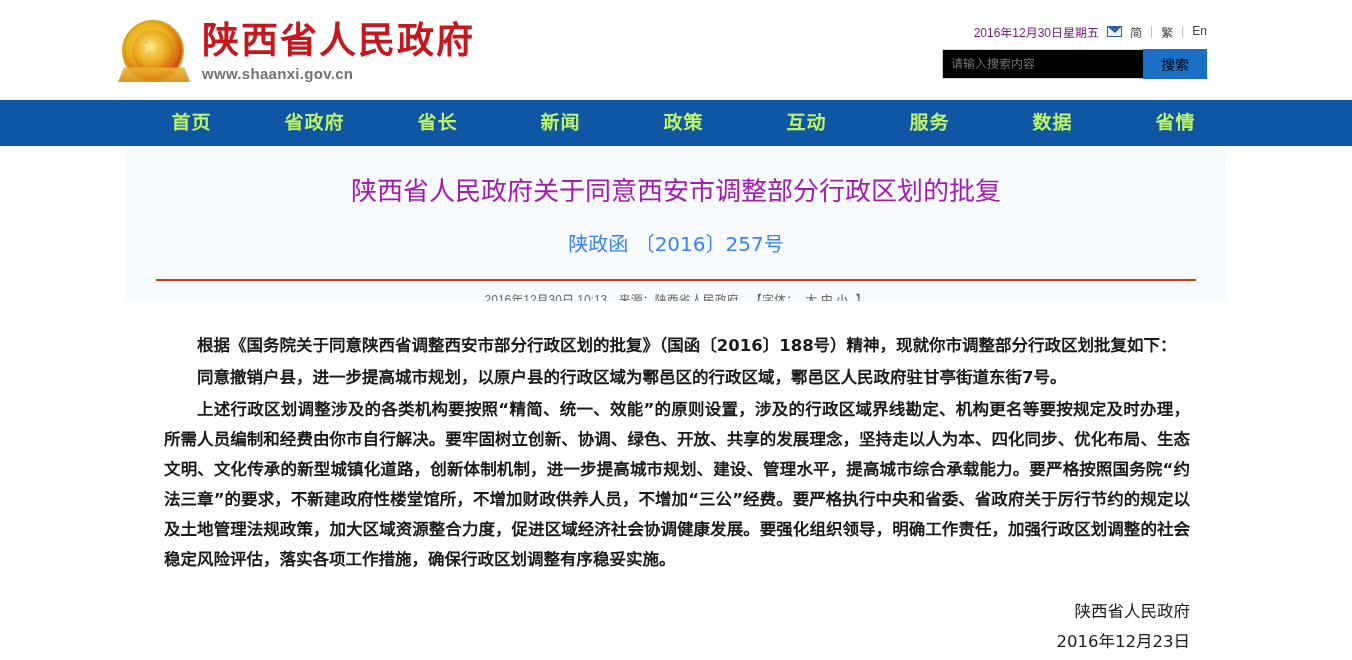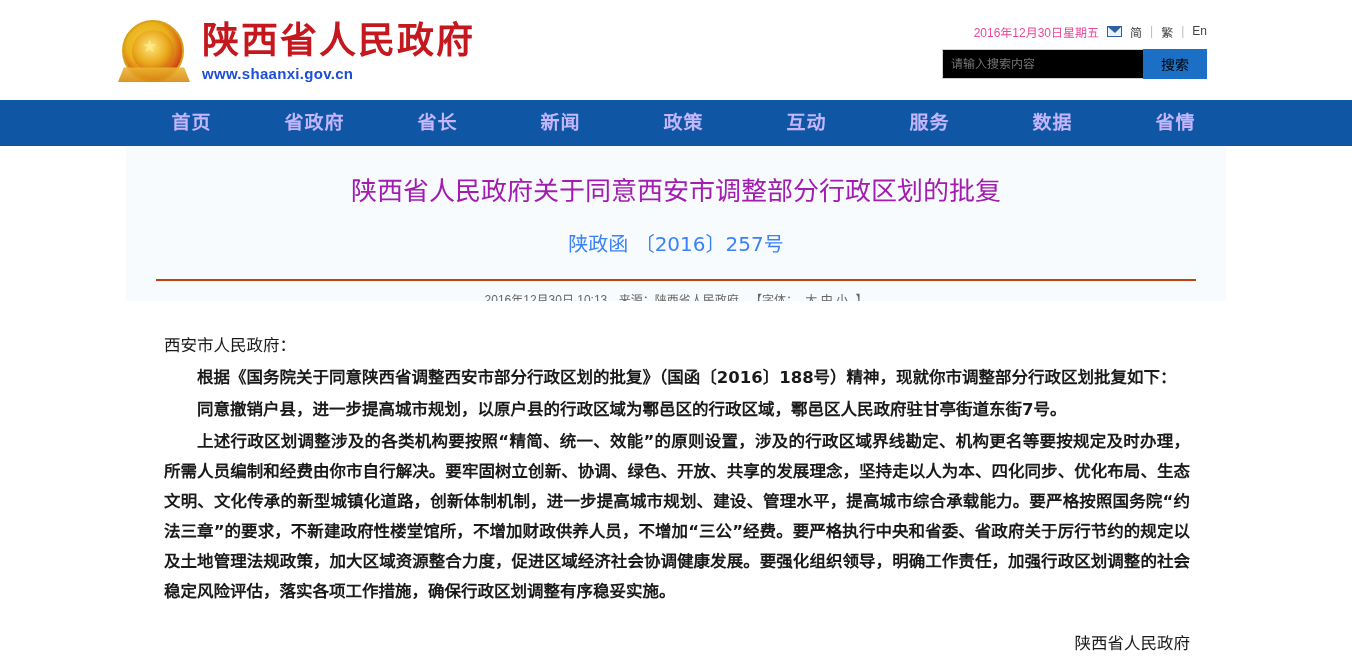--- a/index.html
+++ b/index.html
@@ -66,21 +66,21 @@
     font-size: 37px;
     font-weight: bold;
     color: #c5171e;
     letter-spacing: 2px;
     line-height: 44px;
   }
   .brand-url {
     font-family: "Liberation Sans", sans-serif;
     font-size: 15px;
     font-weight: bold;
-    color: #1d4ed8;
+    color: #737373;
     letter-spacing: .3px;
     margin-top: 2px;
   }
 
   .header-right {
     position: absolute;
     right: 145px;
     top: 22px;
     width: 265px;
     text-align: right;
@@ -88,21 +88,21 @@
   .header-meta {
     font-size: 12px;
     color: #555555;
     display: flex;
     align-items: center;
     justify-content: flex-end;
     gap: 8px;
     height: 18px;
     white-space: nowrap;
   }
-  .header-meta .date { color: #ec4899; }
+  .header-meta .date { color: #701a75; }
   .mail-icon {
     display: inline-block;
     width: 15px; height: 11px;
     border: 1px solid #2d5fa4;
     background: #eaf1fb;
     position: relative;
   }
   .mail-icon:after {
     content: "";
     position: absolute;
@@ -144,21 +144,21 @@
 
   
   .nav {
     height: 46px;
     background: #0f56a5;
     display: flex;
     align-items: center;
     padding-left: 130px;
   }
   .nav-item {
-    color: #c4b5fd;
+    color: #bef264;
     font-size: 19px;
     font-weight: bold;
     text-decoration: none;
     padding: 0 10px;
     width: 123px;
     text-align: center;
     letter-spacing: 1px;
     line-height: 46px;
     cursor: pointer;
   }
@@ -293,21 +293,20 @@
         <span>【字体：</span>
         <a class="font-size-link" href="#">大</a>
         <a class="font-size-link" href="#">中</a>
         <a class="font-size-link" href="#">小</a>
         <span>】</span>
       </div>
     </div>
   </div>
 
   <div class="content">
-    <p>西安市人民政府：</p>
     <p class="indent">根据《国务院关于同意陕西省调整西安市部分行政区划的批复》（国函〔2016〕188号）精神，现就你市调整部分行政区划批复如下：</p>
     <p class="indent">同意撤销户县，进一步提高城市规划，以原户县的行政区域为鄠邑区的行政区域，鄠邑区人民政府驻甘亭街道东街7号。</p>
     <p class="indent">上述行政区划调整涉及的各类机构要按照“精简、统一、效能”的原则设置，涉及的行政区域界线勘定、机构更名等要按规定及时办理，所需人员编制和经费由你市自行解决。要牢固树立创新、协调、绿色、开放、共享的发展理念，坚持走以人为本、四化同步、优化布局、生态文明、文化传承的新型城镇化道路，创新体制机制，进一步提高城市规划、建设、管理水平，提高城市综合承载能力。要严格按照国务院“约法三章”的要求，不新建政府性楼堂馆所，不增加财政供养人员，不增加“三公”经费。要严格执行中央和省委、省政府关于厉行节约的规定以及土地管理法规政策，加大区域资源整合力度，促进区域经济社会协调健康发展。要强化组织领导，明确工作责任，加强行政区划调整的社会稳定风险评估，落实各项工作措施，确保行政区划调整有序稳妥实施。</p>
     <div class="sign">
       <div>陕西省人民政府</div>
       <div>2016年12月23日</div>
     </div>
   </div>
 
 </div>

